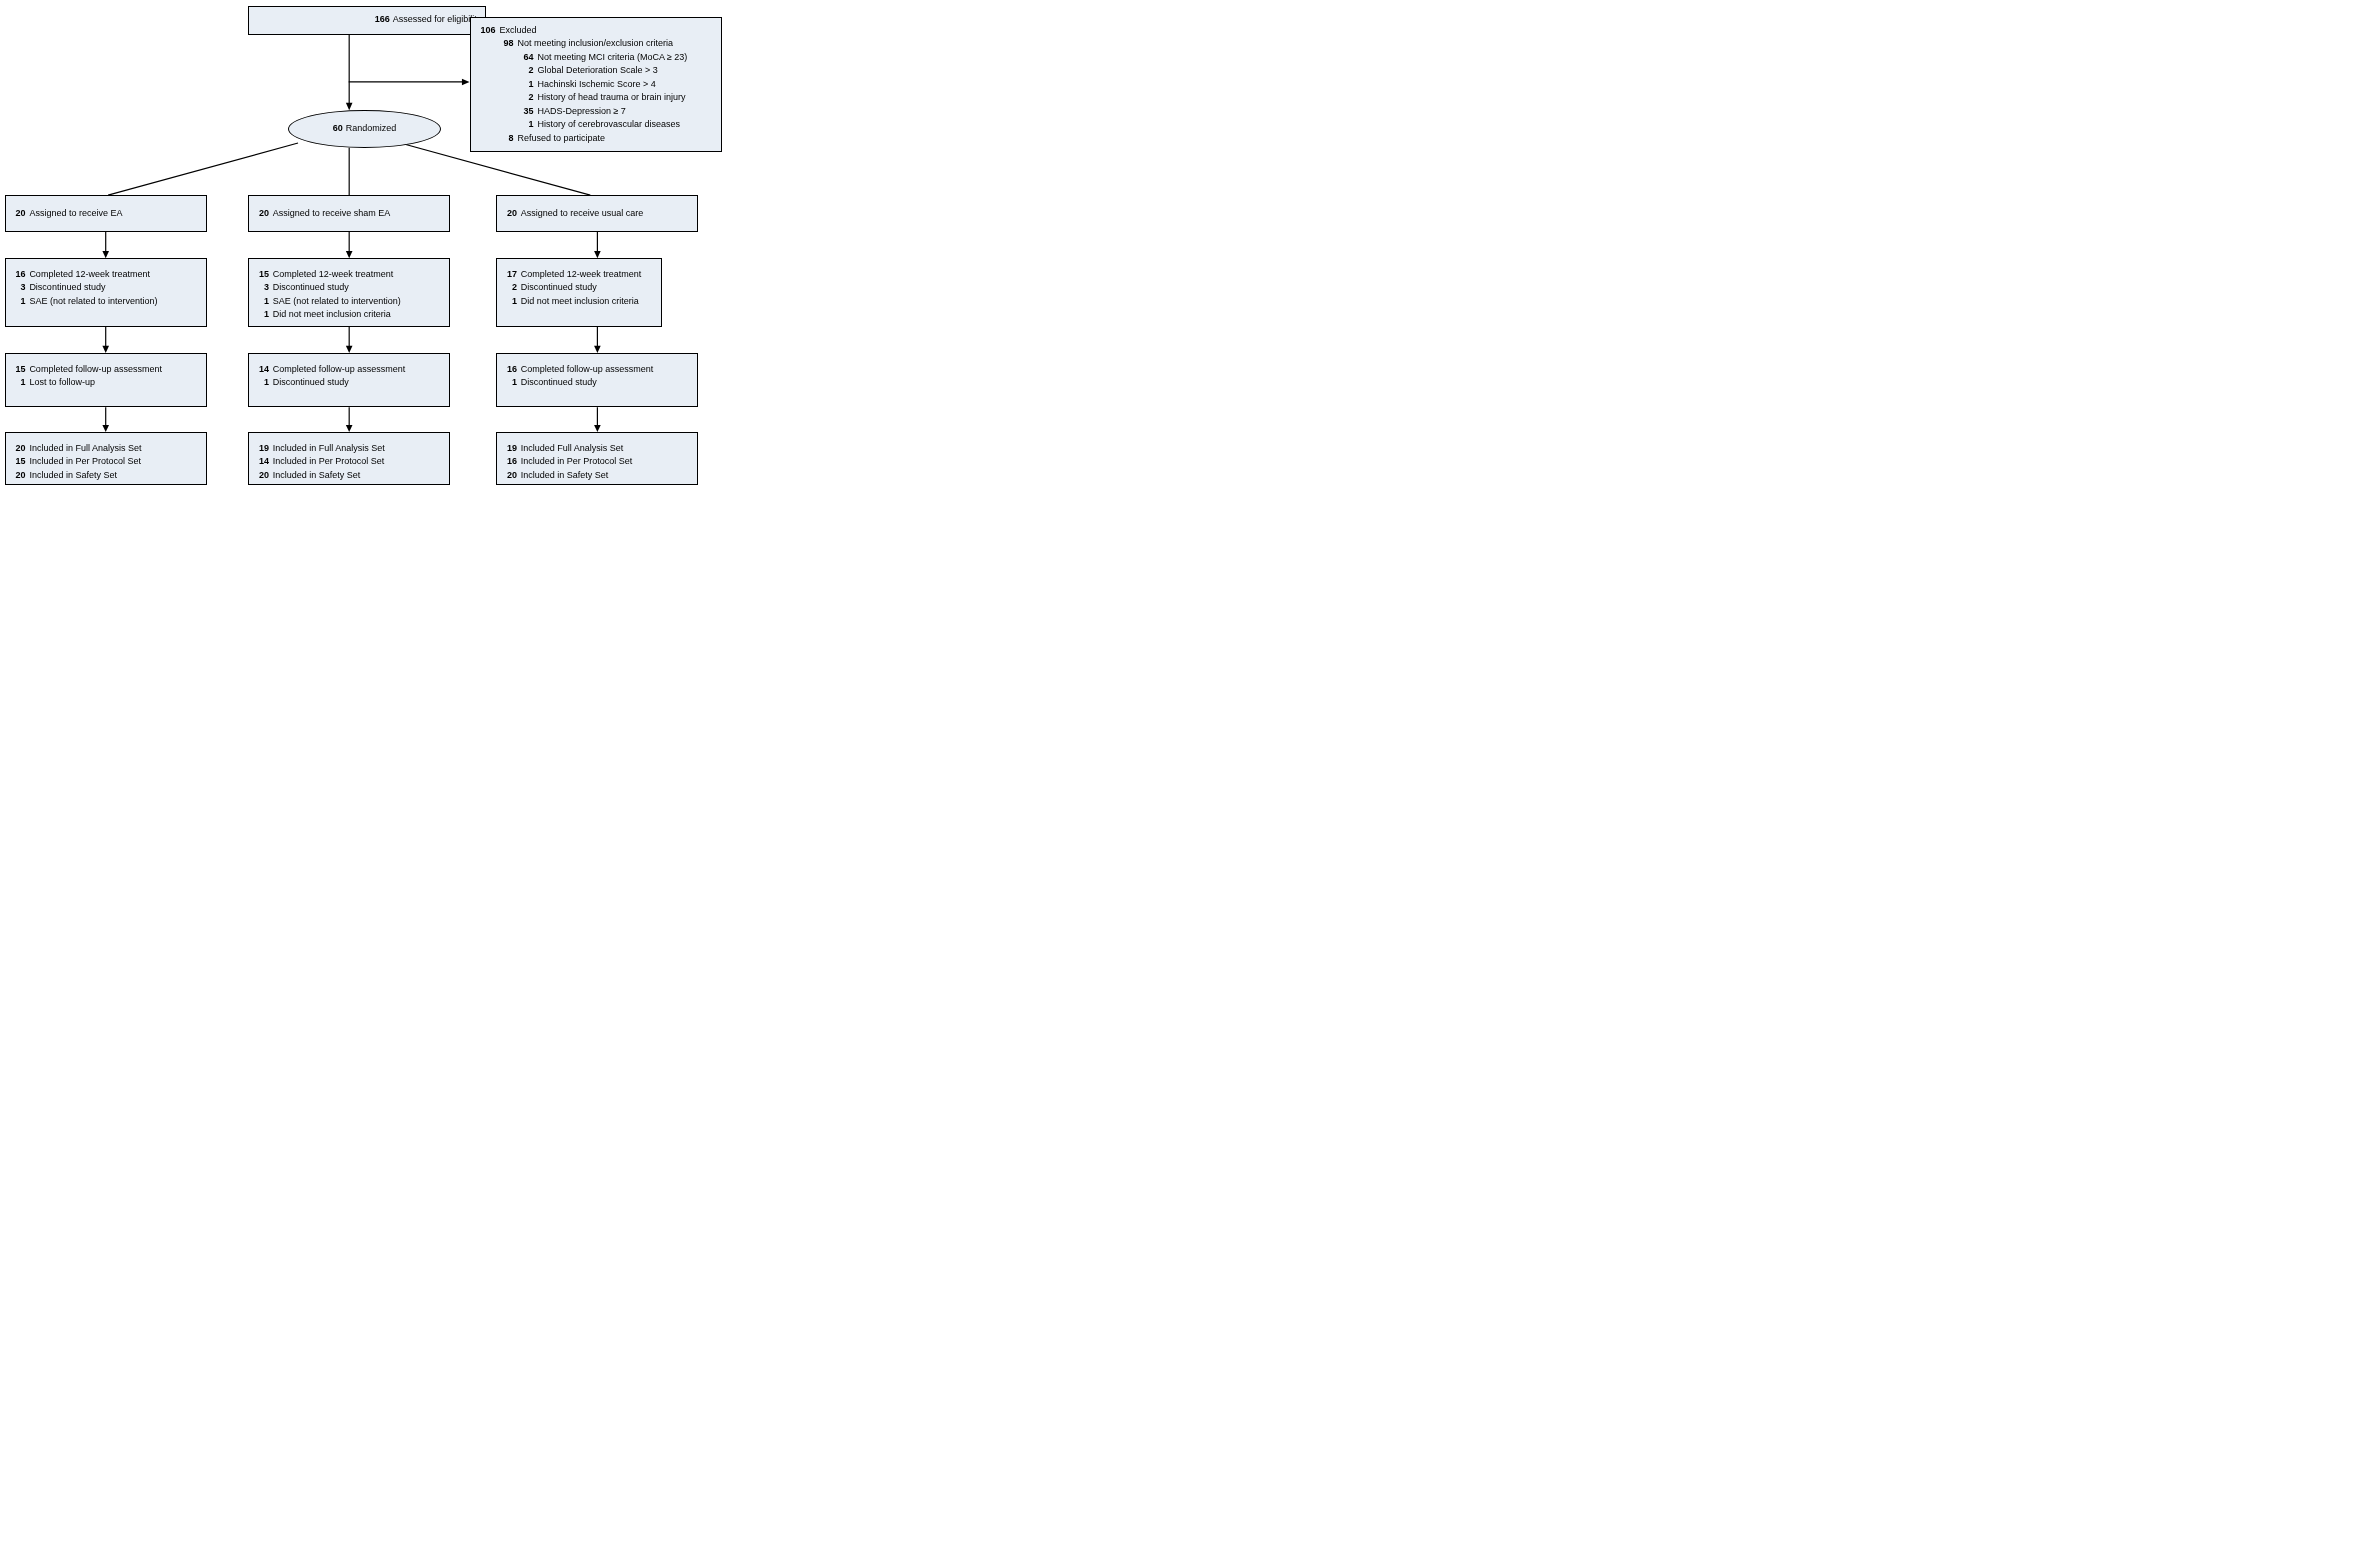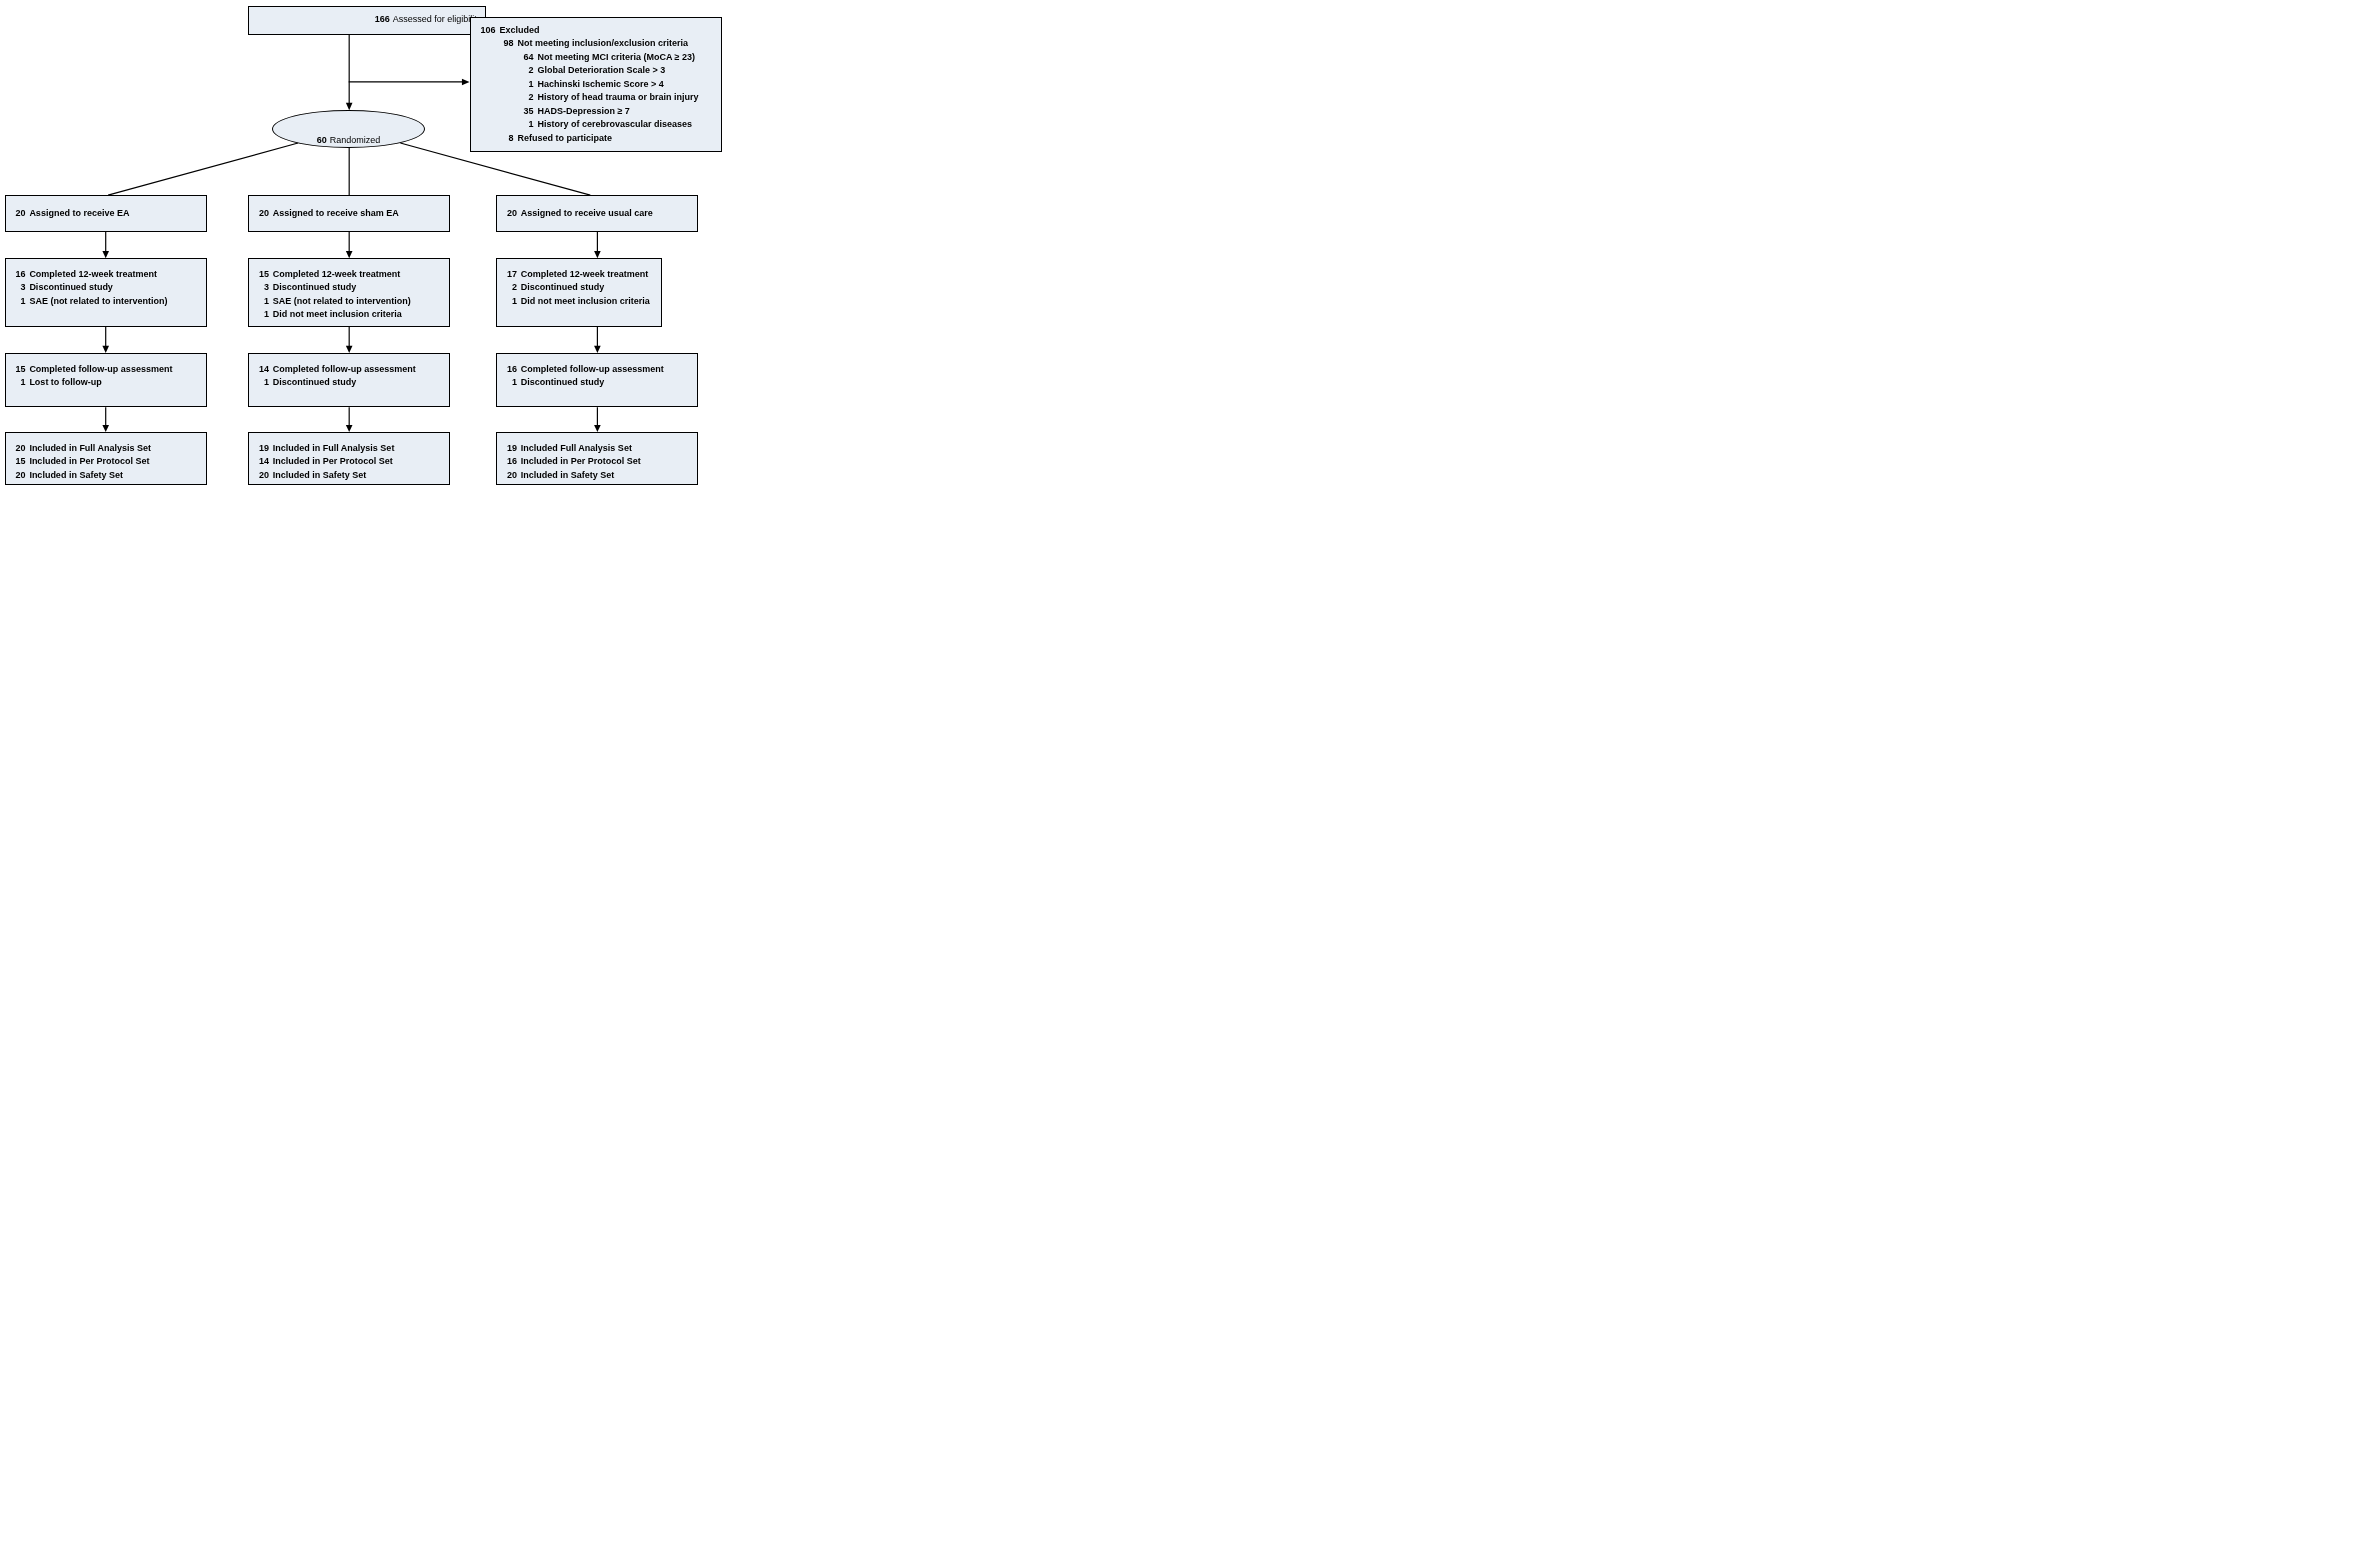--- a/index.html
+++ b/index.html
@@ -30,21 +30,21 @@
   .box.center{display:flex;align-items:center;justify-content:center;padding:0 3.8px;}
   .ellipse{
     position:absolute;z-index:2;box-sizing:border-box;
     background:var(--box-fill);
     border:1.4px solid var(--box-border);
     border-radius:50%;
     display:flex;align-items:center;justify-content:center;
   }
   .row{display:flex;align-items:flex-end;}
   .num{font-weight:700;text-align:right;flex:0 0 auto;}
-  .lbl{margin-left:3.8px;white-space:nowrap;font-weight:bold;}
+  .lbl{margin-left:3.8px;white-space:nowrap;}
   .w-arm{width:12.3px;}
   .w0{width:18px;}
   .w1{width:36px;}
   .w2{width:56px;}
   .excluded-box{padding:6.2px 4.7px 0 6.6px;}
   b.num-inline{font-weight:700;}
   .gap{display:inline-block;width:2.8px;}
 </style>
 </head>
 <body>
@@ -143,21 +143,21 @@
     <div class="row">
         <span class="num w2">1</span>
         <span class="lbl">History of cerebrovascular diseases</span>
       </div>
     <div class="row">
         <span class="num w1">8</span>
         <span class="lbl">Refused to participate</span>
       </div>
   </div>
 
-  <div class="ellipse" style="left:272px;top:110px;width:153px;height:38px;align-items:flex-end;">
+  <div class="ellipse" style="left:288px;top:110px;width:153px;height:38px;">
     <span><b class="num-inline">60</b><span class="gap"></span><span>Randomized</span></span>
   </div>
 
   <div class="box" style="left:4.7px;top:195px;width:202px;height:37px;display:flex;align-items:center;padding:0 6.6px 0 7.6px;">
     <div class="row">
         <span class="num w-arm">20</span>
         <span class="lbl">Assigned to receive EA</span>
       </div>
   </div>
   <div class="box" style="left:248px;top:195px;width:202px;height:37px;display:flex;align-items:center;padding:0 6.6px 0 7.6px;">

